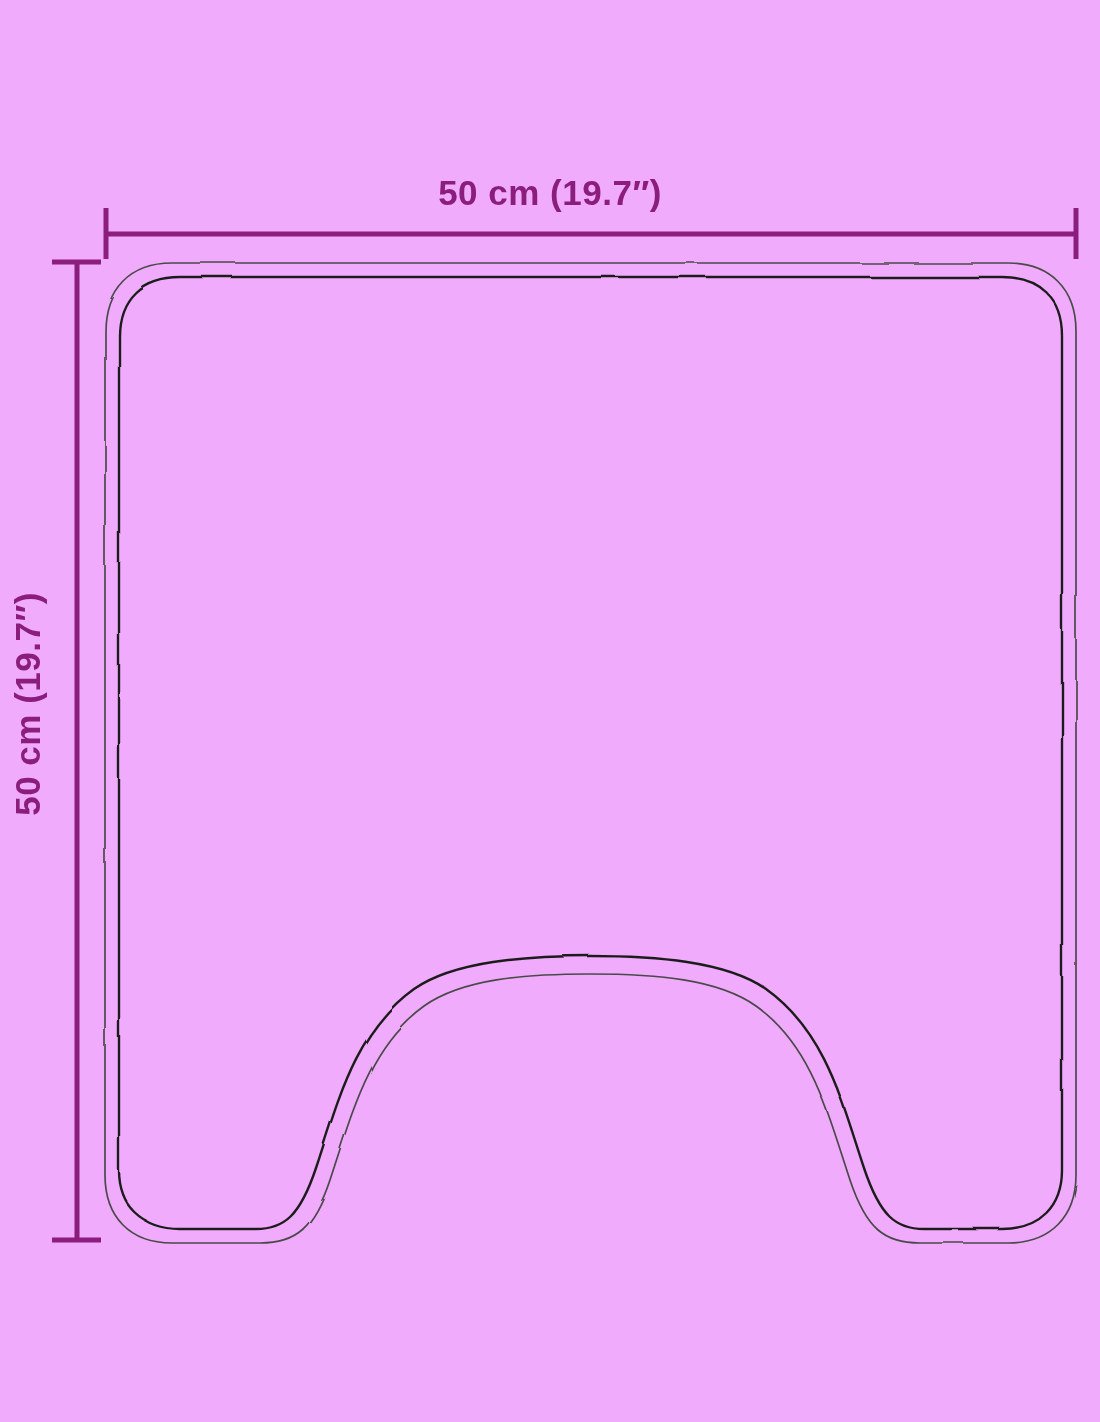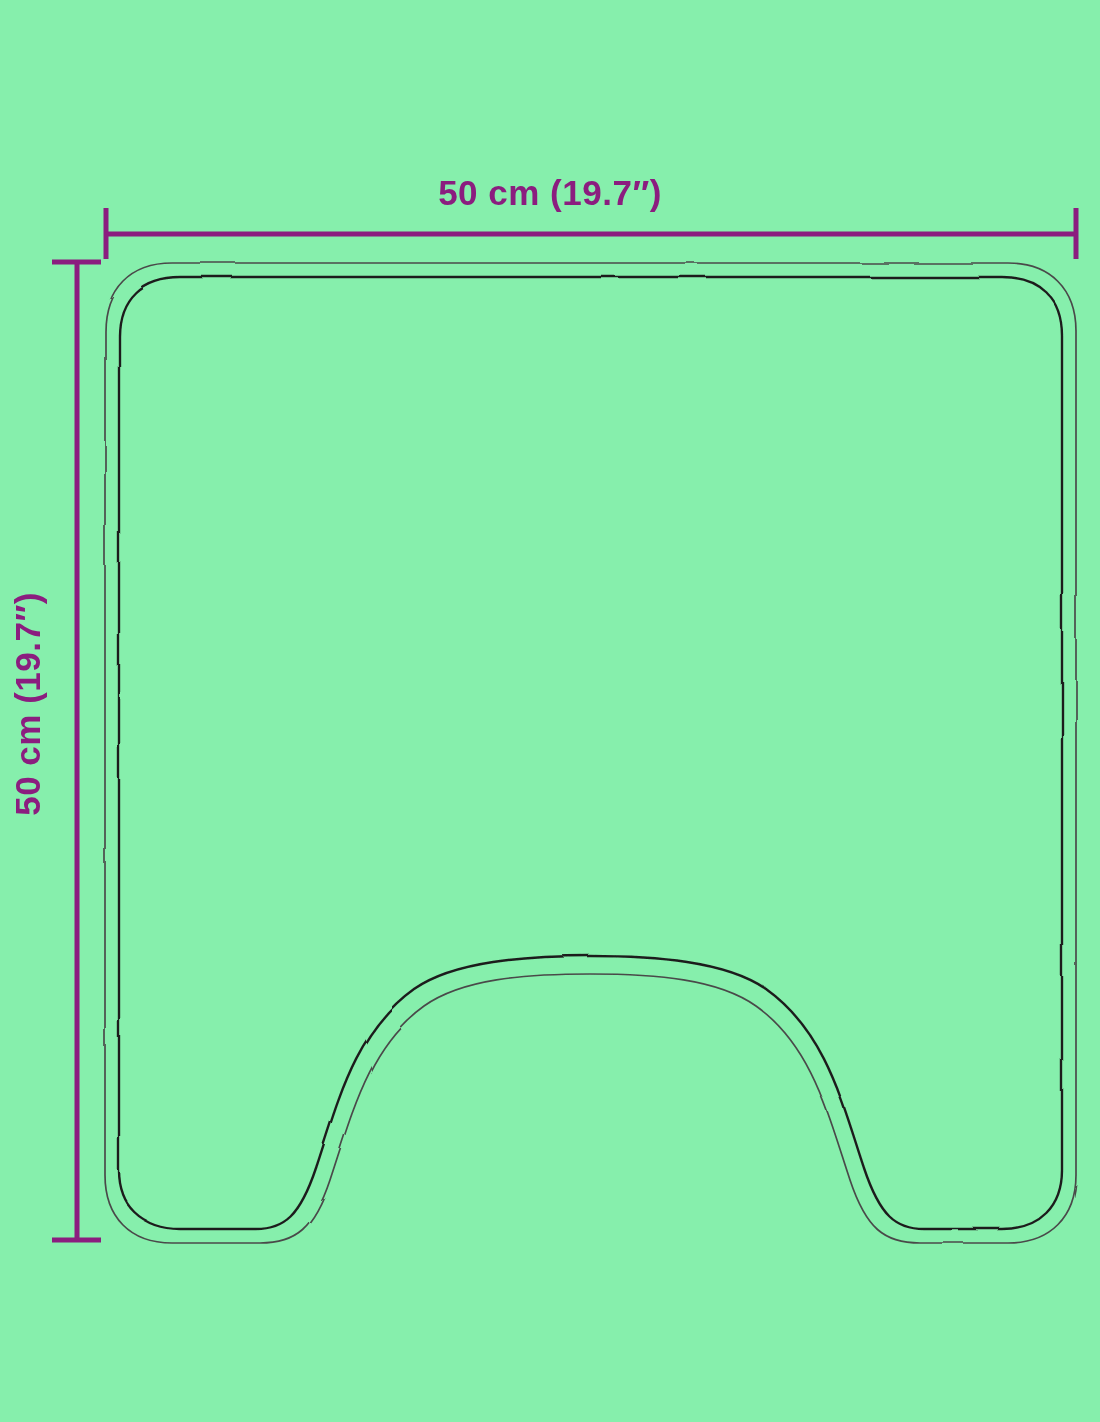--- a/index.html
+++ b/index.html
@@ -5,21 +5,21 @@
   html, body {
     margin: 0;
     padding: 0;
     background: #ffffff;
     font-family: "Liberation Sans", sans-serif;
   }
   .canvas {
     position: relative;
     width: 1100px;
     height: 1422px;
-    background: #86efac;
+    background: #f0abfc;
     overflow: hidden;
   }
   svg.diagram {
     position: absolute;
     inset: 0;
     width: 1100px;
     height: 1422px;
     display: block;
   }
   .dim-label {

